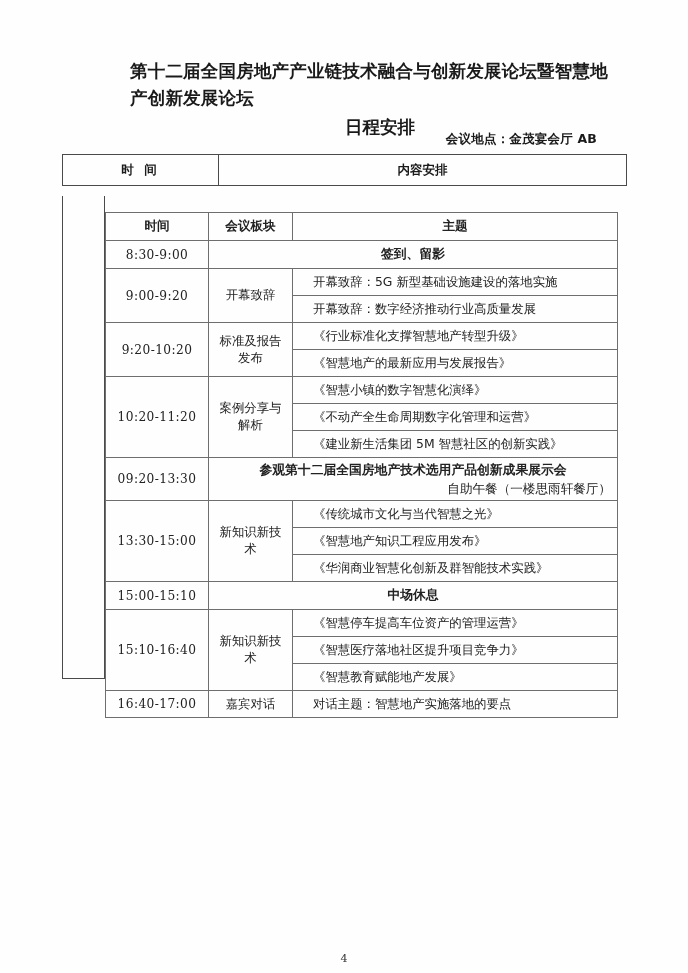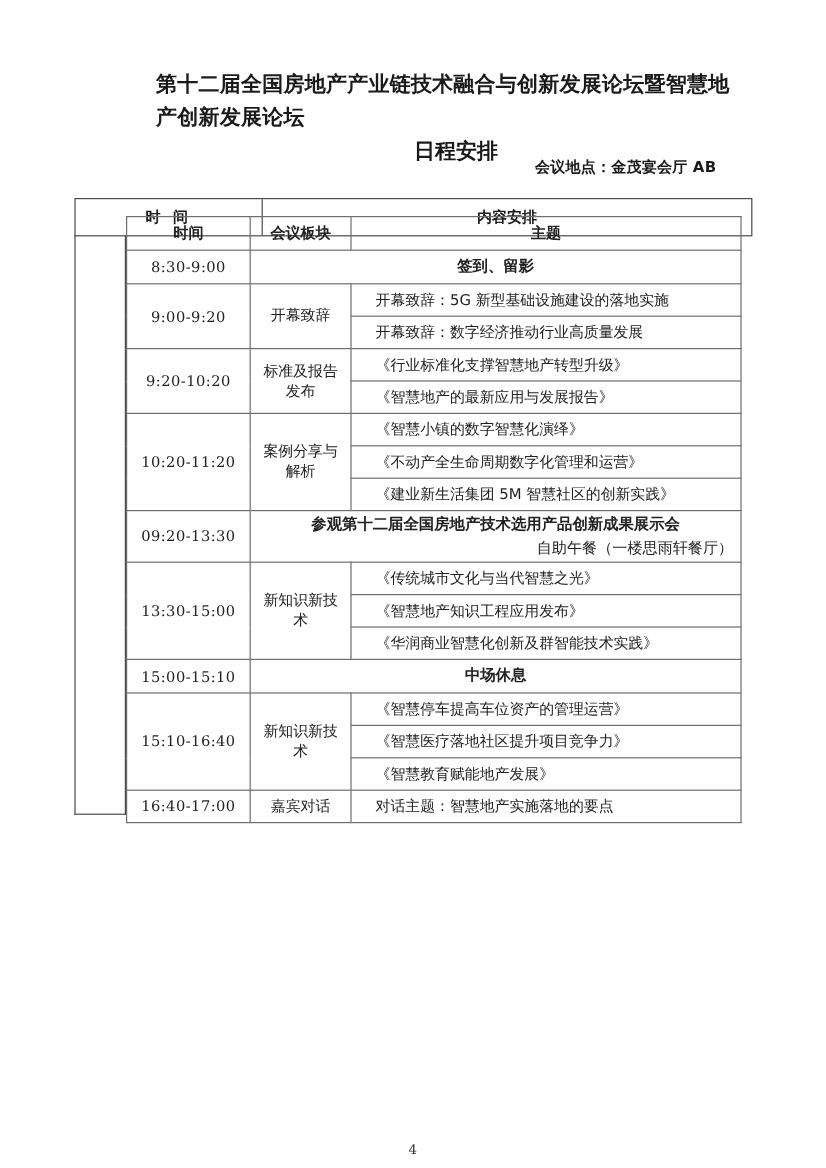--- a/index.html
+++ b/index.html
@@ -58,21 +58,21 @@
     font-size: 12.5px;
     font-weight: bold;
     font-family: "DejaVu Sans", "Liberation Sans", sans-serif;
     letter-spacing: 0.2px;
   }
 
   
   .outer-head {
     position: absolute;
     left: 62px;
-    top: 165px;
+    top: 154px;
     width: 565px;
     height: 32px;
     box-sizing: border-box;
     border: 1px solid #4a4a4a;
     display: flex;
   }
   .outer-head-cell {
     display: flex;
     align-items: center;
     justify-content: center;
@@ -100,21 +100,21 @@
     box-sizing: border-box;
     border-left: 1px solid #4a4a4a;
     border-right: 1px solid #4a4a4a;
     border-bottom: 1px solid #4a4a4a;
   }
 
   
   .sched {
     position: absolute;
     left: 105px;
-    top: 180px;
+    top: 212px;
     width: 512px;
     border-collapse: collapse;
     table-layout: fixed;
   }
   .sched td, .sched th {
     border: 1px solid #6e6e6e;
     box-sizing: border-box;
     padding: 0 6px;
     font-size: 12.4px;
     vertical-align: middle;

